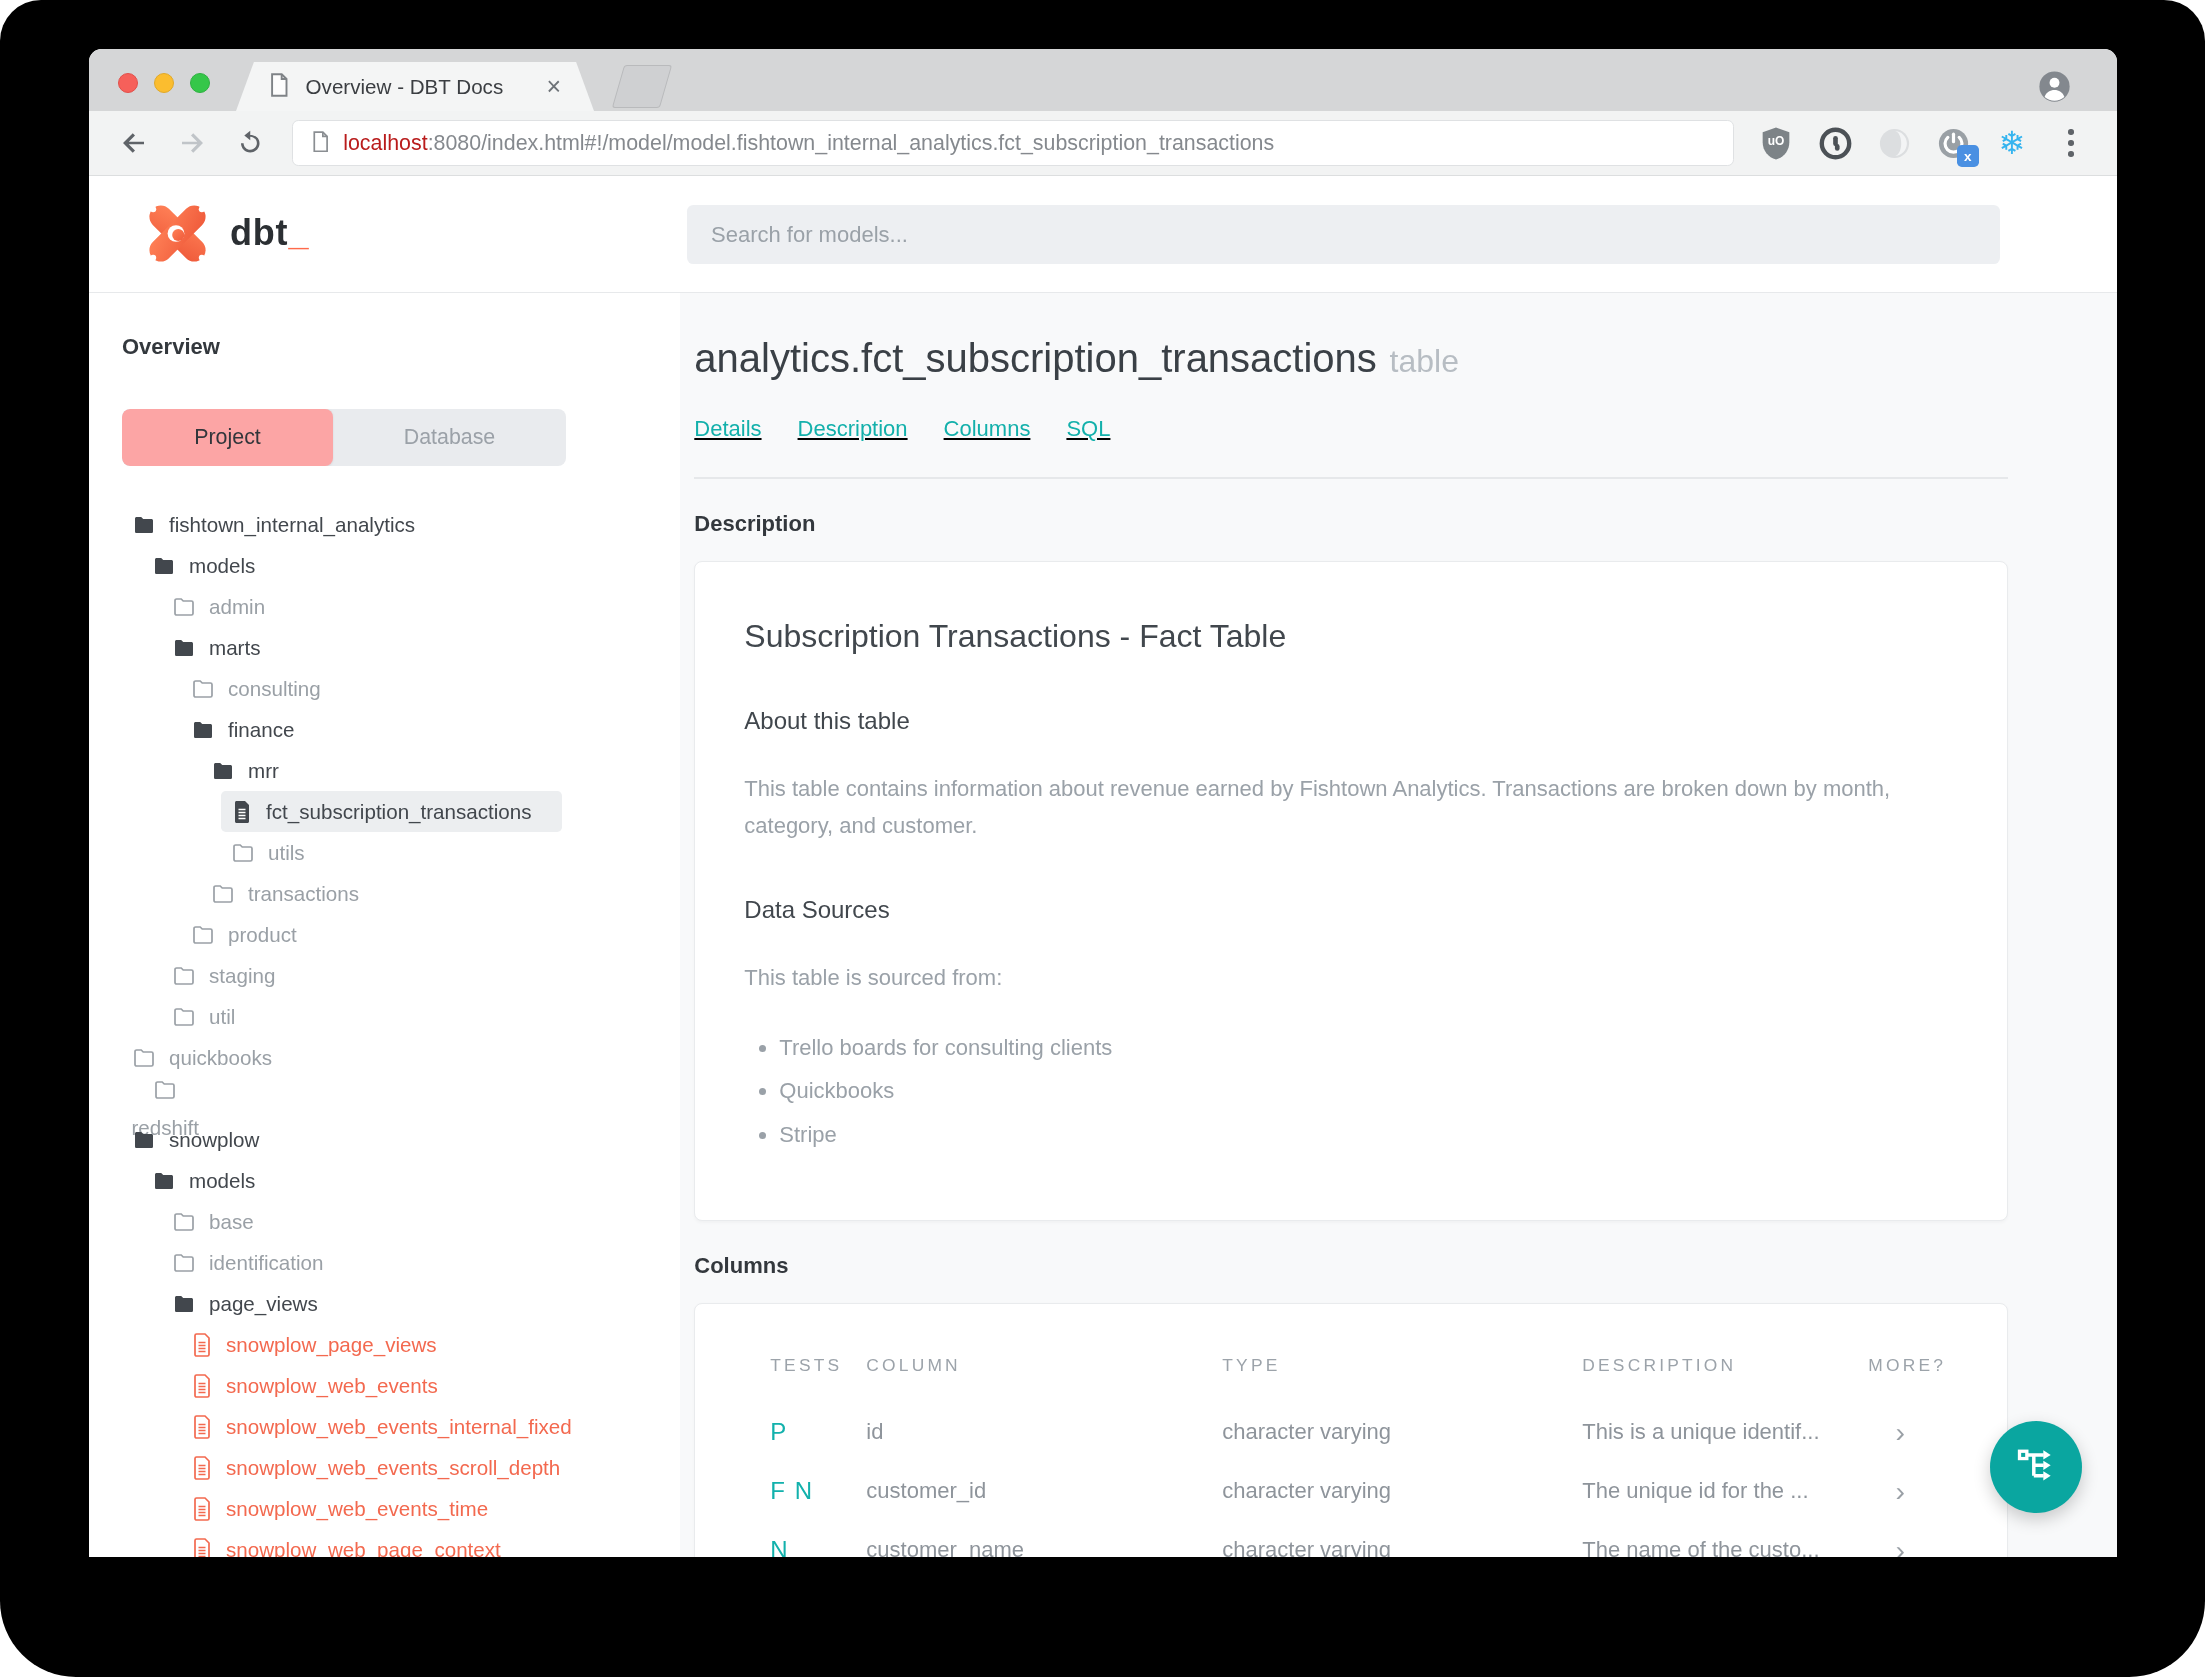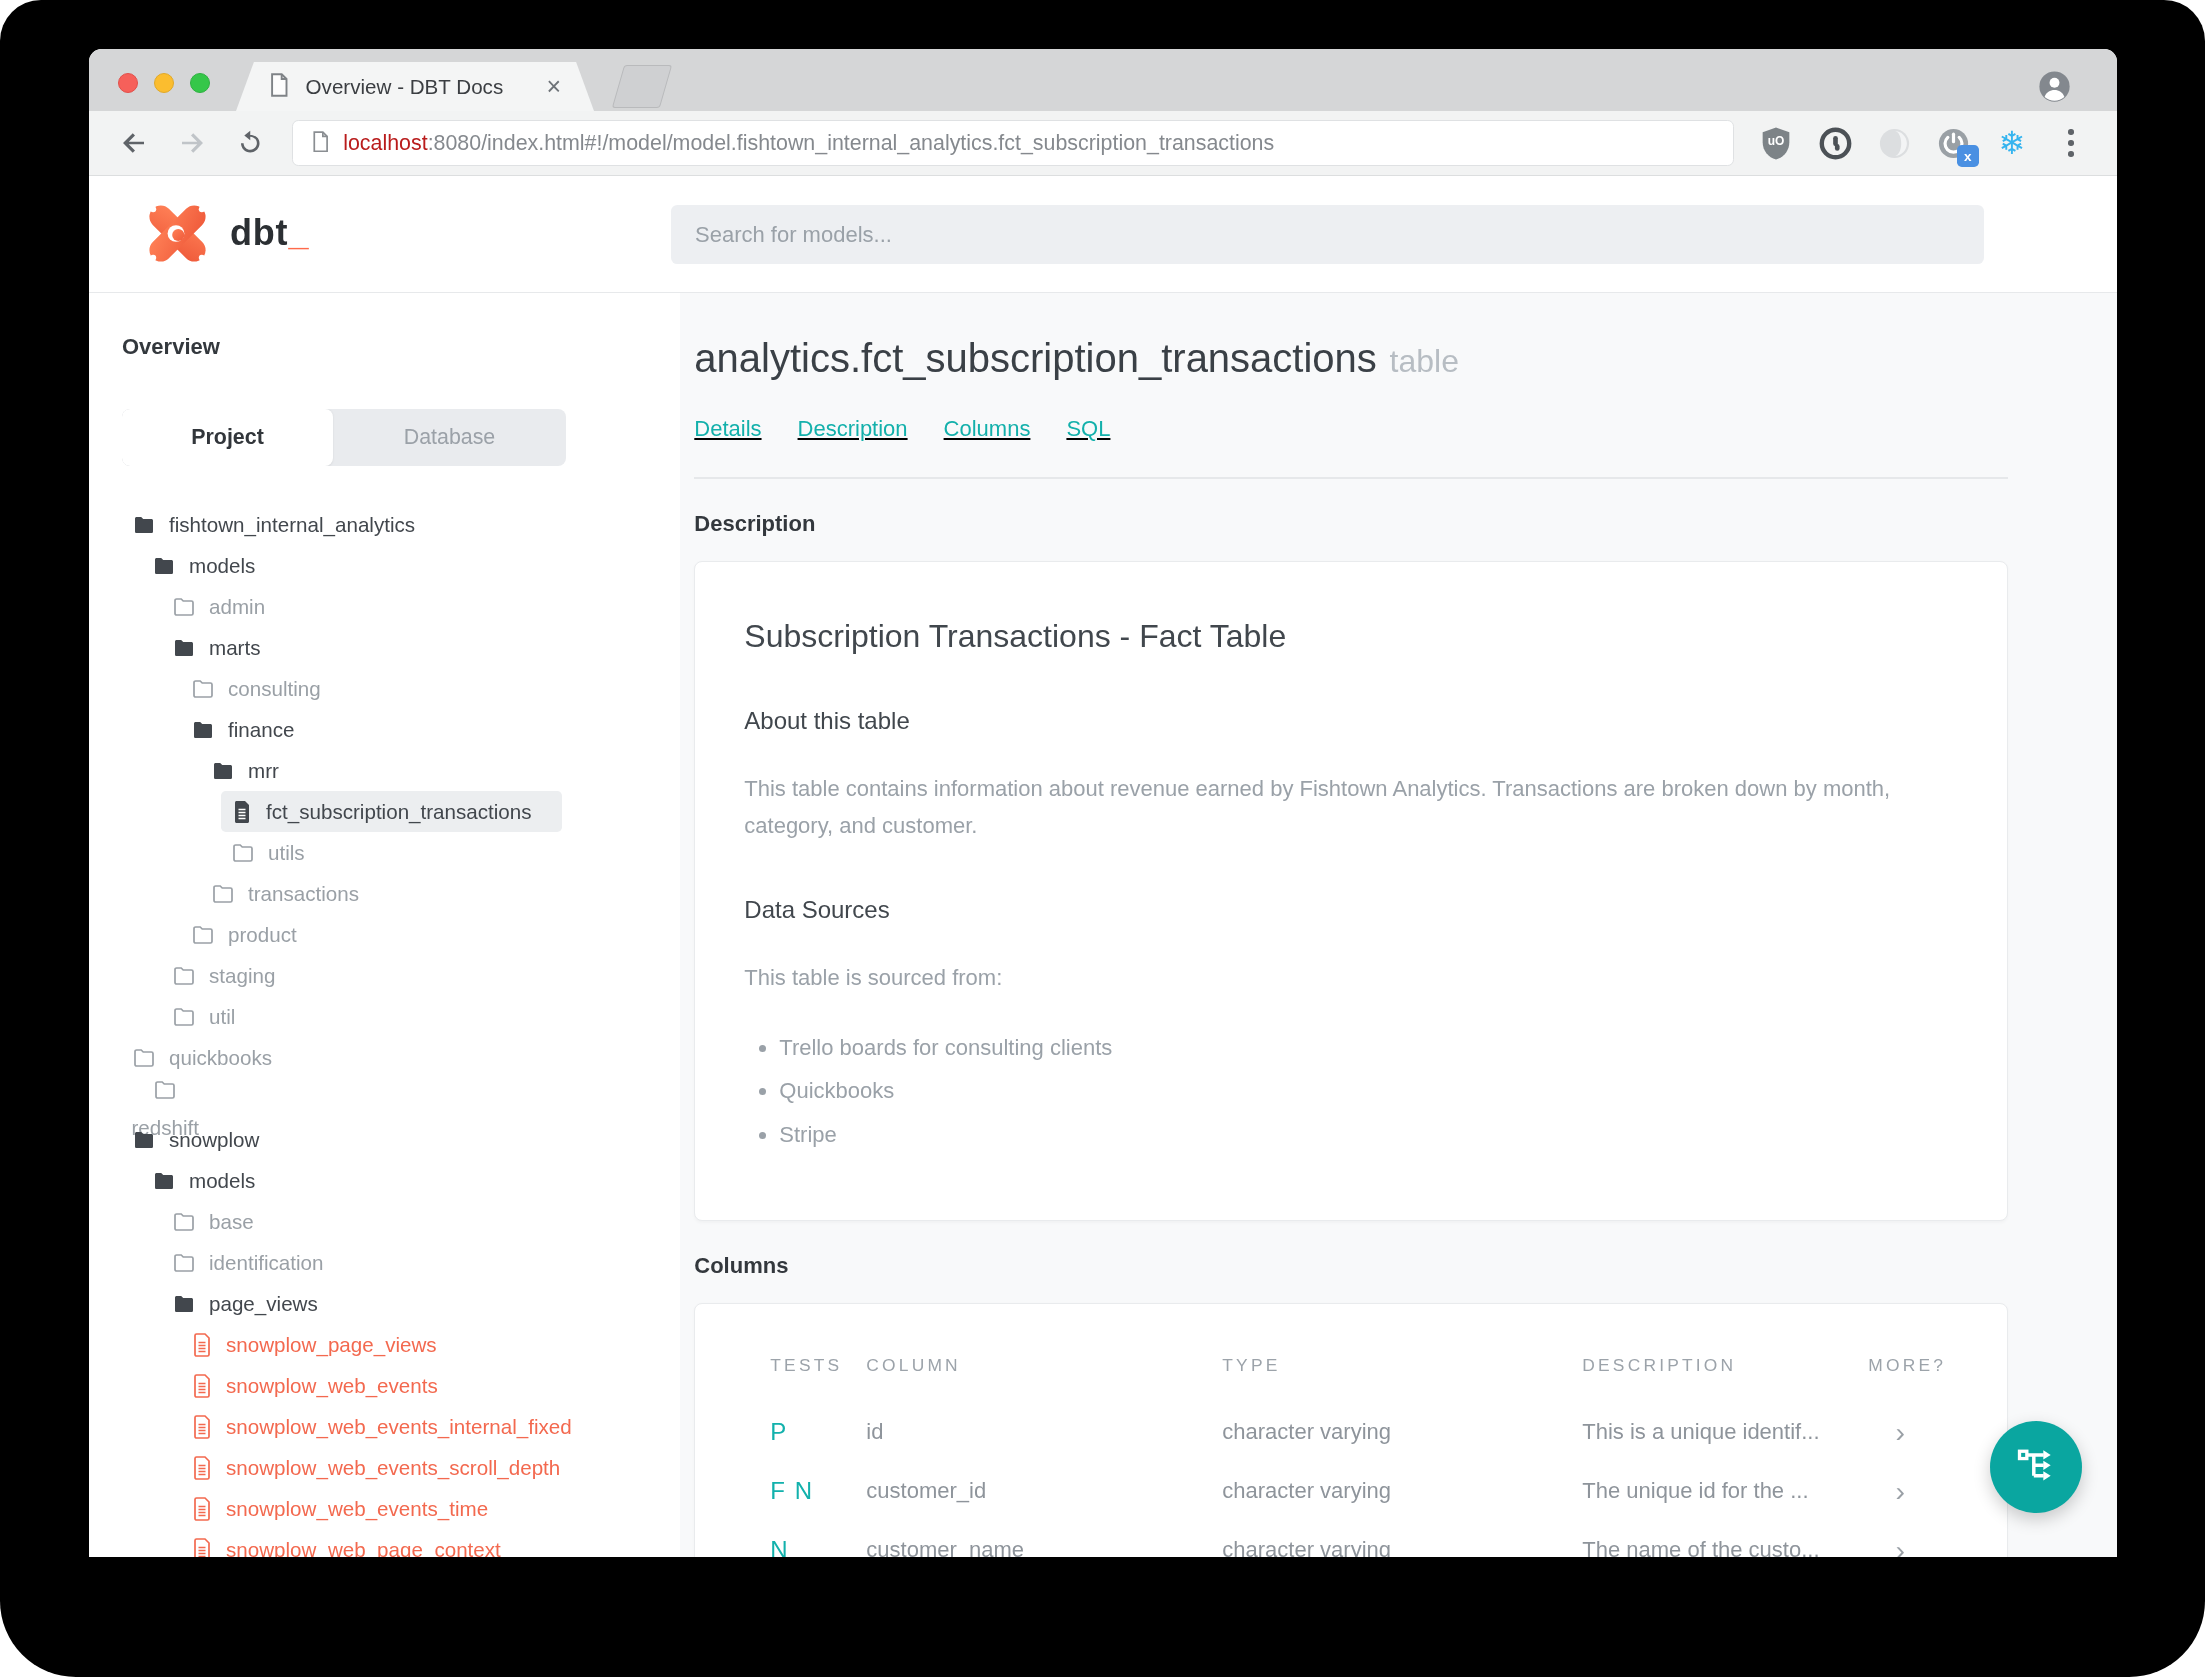--- a/index.html
+++ b/index.html
@@ -47,34 +47,34 @@
              border-radius:4.8px; color:#fff; font-size:13.5px; font-weight:bold; display:flex;
              align-items:center; justify-content:center; }
   .kebab { display:flex; flex-direction:column; gap:5.5px; align-items:center; }
   .kebab i { width:5.5px; height:5.5px; border-radius:50%; background:#5f6368; }
 
   
   .appheader { position:relative; height:117px; background:#fff; border-bottom:0.8px solid #e7e9eb; flex:0 0 auto; }
   .logo { position:absolute; left:52px; top:20.6px; display:flex; align-items:center; gap:16px; }
   .wordmark { font-size:36px; font-weight:bold; color:#2b2f33; letter-spacing:0.8px; }
   .wordmark .uscore { color:#ff6a4b; }
-  .searchwrap { position:absolute; left:582px; top:29px; width:1313px; height:59px; }
+  .searchwrap { position:absolute; left:598px; top:29px; width:1313px; height:59px; }
   .searchwrap input { width:100%; height:100%; background:#edeff2; border:none; border-radius:6.3px;
                       font-size:22px; color:#3b4046; padding:0 24px; outline:none;
                       font-family:"Liberation Sans", sans-serif; }
   .searchwrap input::placeholder { color:#9aa1a8; }
 
   
   .appbody { flex:1; display:flex; min-height:0; }
   .sidebar { width:591px; background:#fff; padding:41px 0 0 33px; overflow:hidden; flex:0 0 auto; }
   .sb-title { font-size:22px; font-weight:bold; color:#33383d; }
   .segmented { margin-top:49px; width:444px; height:57px; background:#e9ebee; border-radius:8px;
                display:flex; overflow:hidden; }
   .seg { flex:1; display:flex; align-items:center; justify-content:center; font-size:21.4px; }
-  .seg.active { background:#ffffff; border-radius:8px; font-weight:bold; color:#32363b;
+  .seg.active { background:#fca5a5; border-radius:8px; font-weight:normal; color:#32363b;
                 box-shadow:0 0.8px 2.4px rgba(0,0,0,0.08); flex:0 0 211px; }
   .seg.inactive { color:#9ba1a8; }
   .tree { margin-top:38px; }
   .tree-row { display:flex; align-items:center; gap:13.5px; height:41px; width:fit-content;
               padding:0 30px 0 9.5px; border-radius:4.8px; }
   .tree-row .ticon { flex:0 0 auto; display:flex; }
   .tree-row .tlabel { font-size:20.6px; white-space:nowrap; }
   .tone-dark { color:#42474d; }
   .tone-muted { color:#9aa0a6; }
   .tone-red { color:#f3694f; }

